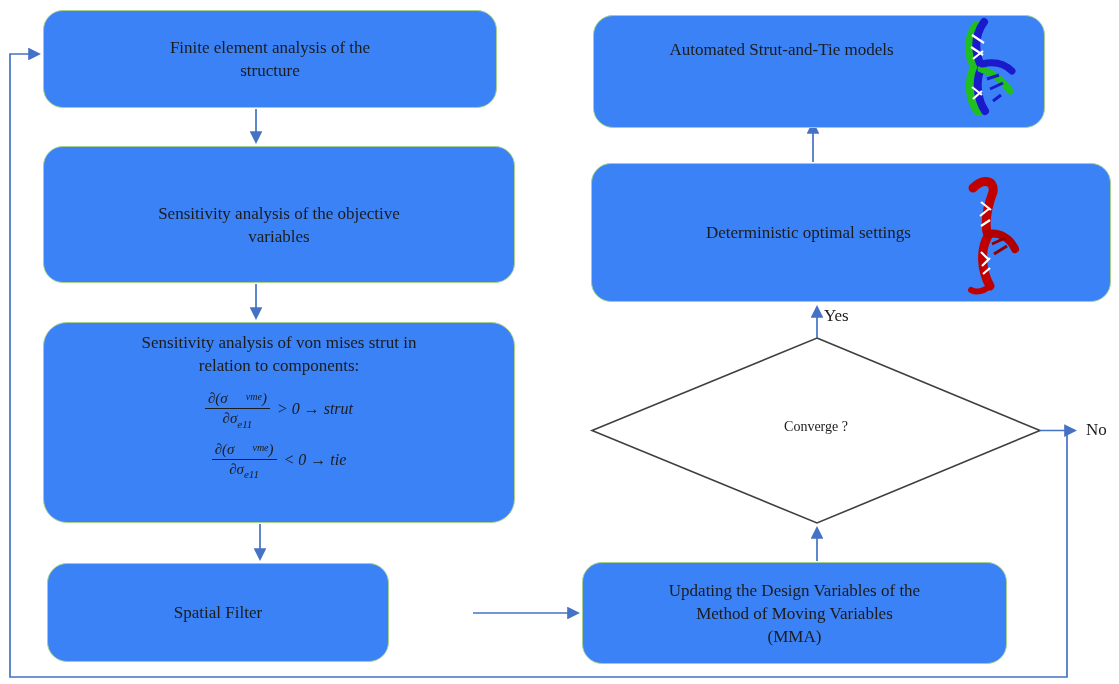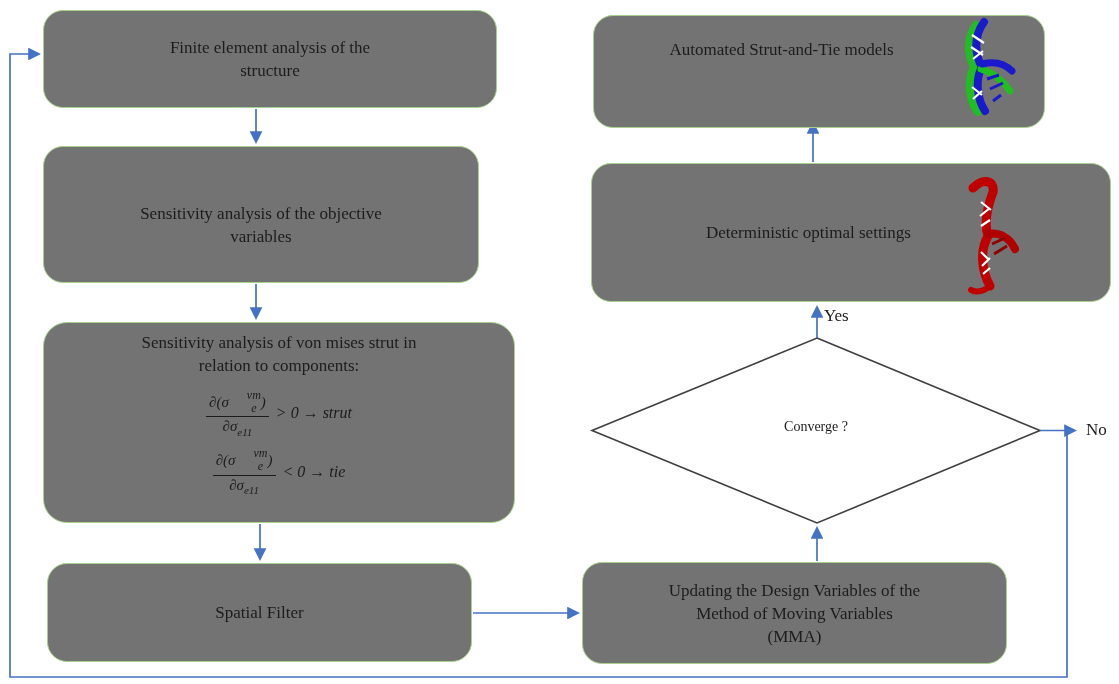--- a/index.html
+++ b/index.html
@@ -14,21 +14,21 @@
   }
   svg.connector-layer {
     position: absolute;
     left: 0; top: 0;
     width: 1119px; height: 684px;
     z-index: 1;
   }
   .node {
     position: absolute;
     box-sizing: border-box;
-    background: #737373;
+    background: #3b82f6;
     border: 1.5px solid #A9D18E;
     border-radius: 20px;
     display: flex;
     flex-direction: column;
     align-items: center;
     justify-content: center;
     text-align: center;
     font-size: 17px;
     line-height: 23px;
     z-index: 2;
@@ -63,22 +63,22 @@
   }
   .frac .num {
     padding: 0 3px 1px 3px;
     border-bottom: 1.4px solid #1c1c1c;
     display: inline-flex;
     align-items: center;
   }
   .frac .den { padding-top: 1px; display: inline-flex; align-items: flex-end; }
   .supsub {
     display: inline-flex;
-    flex-direction: column;
-    font-size: 12px;
+    flex-direction: row;
+    font-size: 10px;
     line-height: 1.05;
     margin-left: 18px;
     transform: translateY(-1px);
   }
   .den .subscr { font-size: 11px; transform: translateY(3px); }
   .relation { font-size: 16px; font-style: italic; }
   .model-img { position: absolute; z-index: 3; }
 </style>
 </head>
 <body>
@@ -104,21 +104,21 @@
     <path d="M1040,430.5 L1075,430.5" stroke="#4472C4" stroke-width="1.7" fill="none" marker-end="url(#arr)"></path>
 
     <path d="M1067,430.5 L1067,677 L10,677 L10,54 L39,54" stroke="#4472C4" stroke-width="1.7" fill="none" marker-end="url(#arr)"></path>
   </svg>
 
   <div class="node" style="left:43px; top:10px; width:454px; height:98px;">
     <span class="line">Finite element analysis of the</span>
     <span class="line">structure</span>
   </div>
 
-  <div class="node" style="left:43px; top:146px; width:436px; height:137px; padding-top:20px;">
+  <div class="node" style="left:43px; top:146px; width:472px; height:137px; padding-top:20px;">
     <span class="line">Sensitivity analysis of the objective</span>
     <span class="line">variables</span>
   </div>
 
   <div class="node" style="left:43px; top:322px; width:472px; height:201px; justify-content:flex-start; padding-top:6px; border-radius:24px;">
     <span class="line vm-title">Sensitivity analysis of von mises strut in</span>
     <span class="line">relation to components:</span>
 
     <div class="formula-row">
       <span class="frac">
@@ -156,21 +156,21 @@
             <span class="subscr">e11</span>
         </span>
       </span>
       <span class="relation">
         <span>&lt; 0 →</span>
         <span>tie</span>
       </span>
     </div>
   </div>
 
-  <div class="node" style="left:47px; top:563px; width:425px; height:99px;">
+  <div class="node" style="left:47px; top:563px; width:342px; height:99px;">
     <span class="line">Spatial Filter</span>
   </div>
 
   <div class="node" style="left:582px; top:562px; width:425px; height:102px;">
     <span class="line">Updating the Design Variables of the</span>
     <span class="line">Method of Moving Variables</span>
     <span class="line">(MMA)</span>
   </div>
 
   <div class="node" style="left:591px; top:163px; width:520px; height:139px;">

